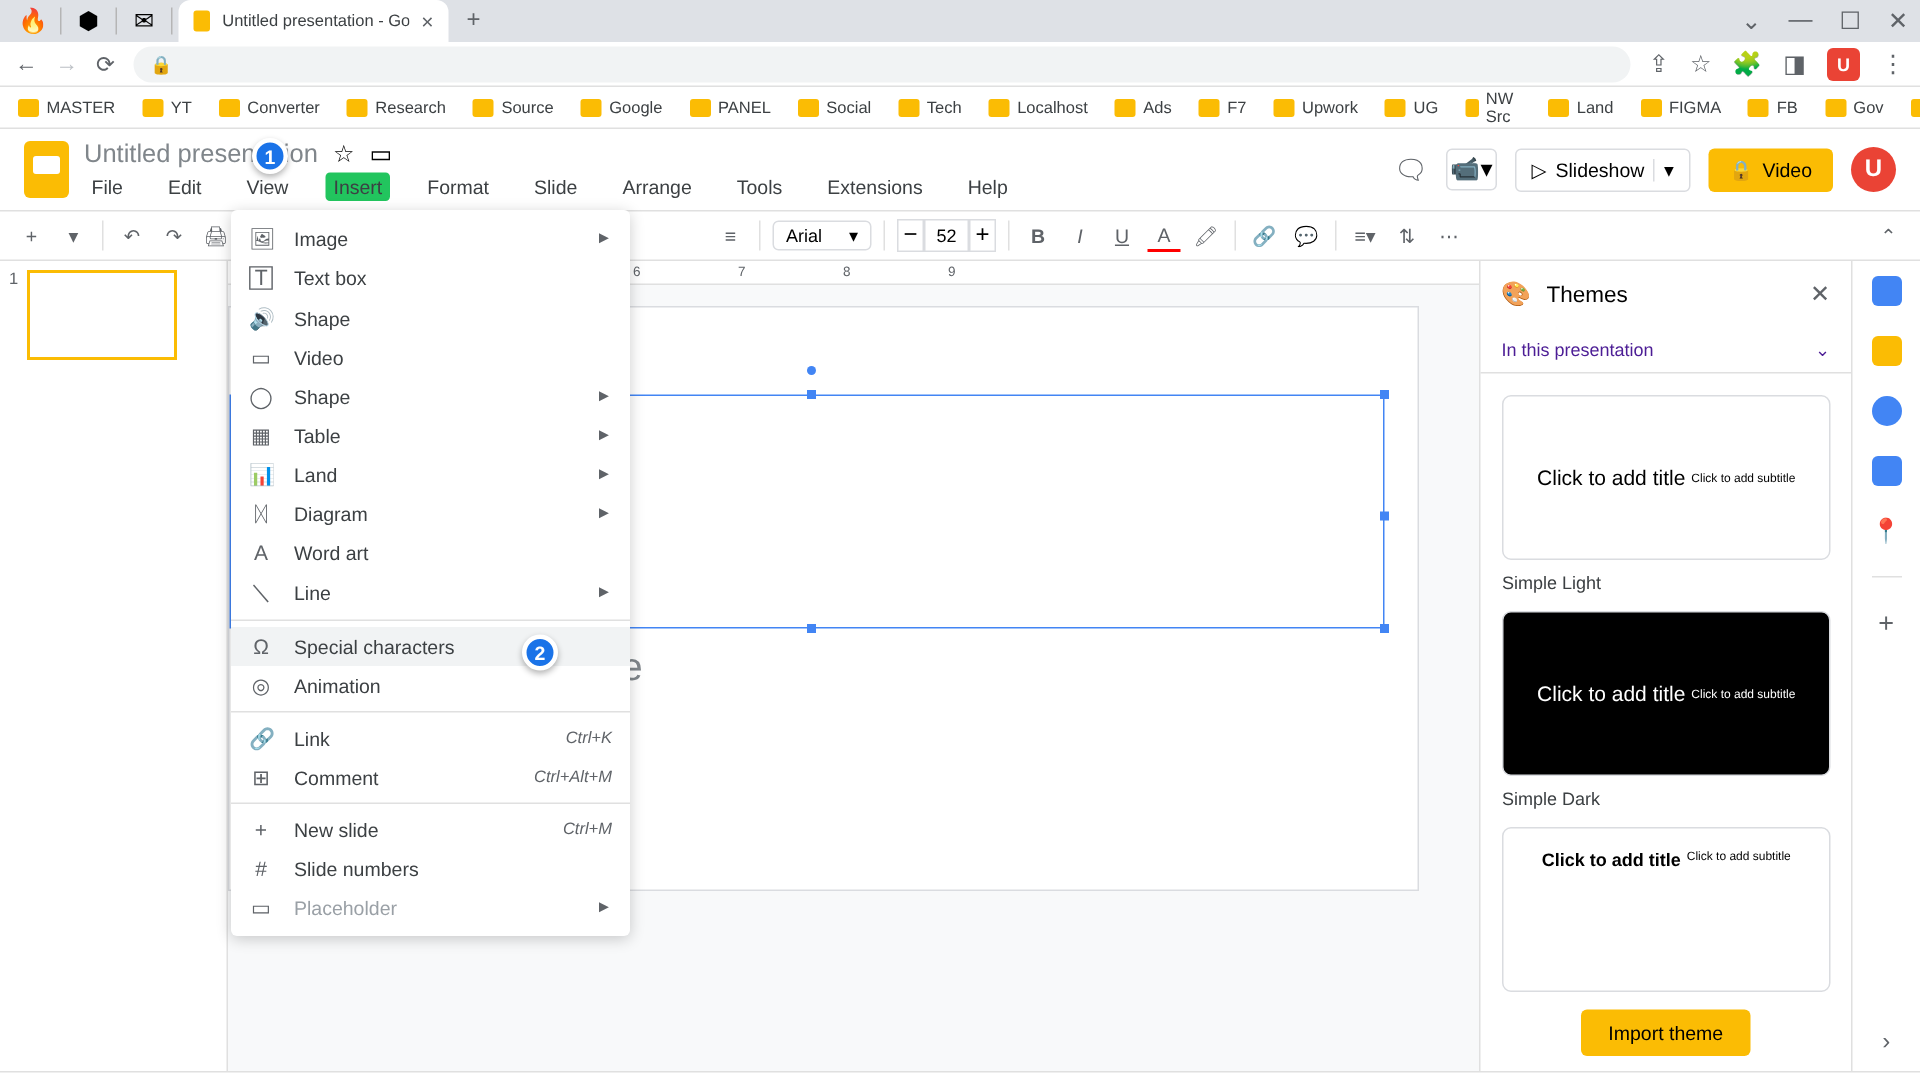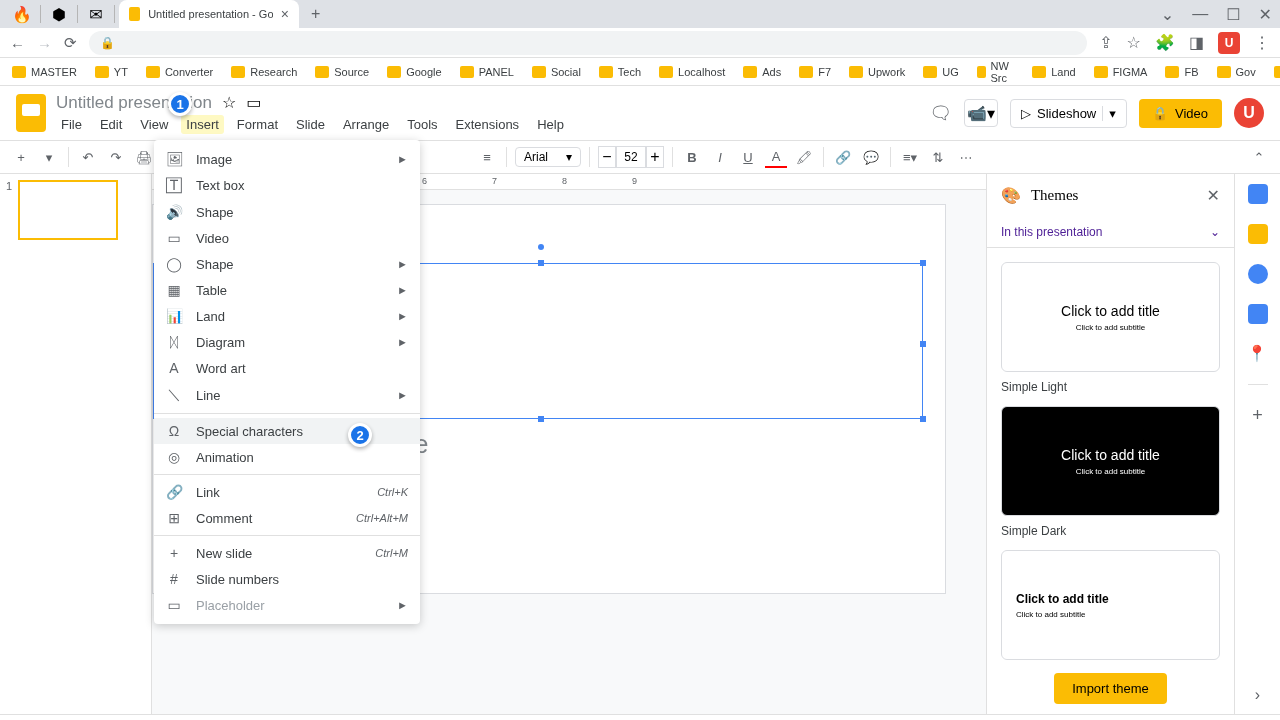--- a/index.html
+++ b/index.html
@@ -26,23 +26,23 @@
 .bm-item { display: flex; align-items: center; gap: 5px; }
 .bm-folder { width: 14px; height: 12px; background: #fbbc04; border-radius: 2px; }
 
 
 .slides-header { height: 54px; display: flex; align-items: center; padding: 0 16px; }
 .slides-logo { width: 30px; height: 38px; background: #fbbc04; border-radius: 4px; margin-right: 10px; position: relative; }
 .slides-logo::after { content: ''; position: absolute; top: 10px; left: 6px; width: 18px; height: 12px; background: #fff; border-radius: 2px; }
 .doc-info { display: flex; flex-direction: column; }
 .doc-title-row { display: flex; align-items: center; gap: 10px; }
 .doc-title { font-size: 17px; color: #80868b; }
-.menu-bar { display: flex; gap: 8px; font-size: 13px; color: #3c4043; margin-top: 2px; }
+.menu-bar { display: flex; gap: 20px; font-size: 13px; color: #3c4043; margin-top: 2px; }
 .menu-item { padding: 2px 5px; cursor: pointer; }
-.menu-item.active { background: #fef9c3; border-radius: 3px; }
+.menu-item.active { background: #22c55e; border-radius: 3px; }
 .header-right { margin-left: auto; display: flex; align-items: center; gap: 12px; }
 .meet-btn { width: 34px; height: 28px; background: #fff; border: 1px solid #dadce0; border-radius: 4px; display: flex; align-items: center; justify-content: center; }
 .slideshow-btn { display: flex; align-items: center; gap: 6px; border: 1px solid #dadce0; border-radius: 4px; padding: 6px 10px; font-size: 13px; }
 .share-btn { background: #fbbc04; border-radius: 4px; padding: 7px 14px; font-size: 13px; font-weight: 500; display: flex; align-items: center; gap: 6px; }
 .profile-btn { width: 30px; height: 30px; background: #ea4335; border-radius: 50%; color: #fff; font-weight: bold; display: flex; align-items: center; justify-content: center; }
 
 
 .toolbar { height: 34px; border-top: 1px solid #e0e0e0; border-bottom: 1px solid #e0e0e0; display: flex; align-items: center; padding: 0 10px; gap: 6px; }
 .tb-btn { width: 22px; height: 22px; display: flex; align-items: center; justify-content: center; color: #5f6368; font-size: 13px; }
 .tb-sep { width: 1px; height: 20px; background: #e0e0e0; margin: 0 2px; }
@@ -76,25 +76,25 @@
 .menu-icon { width: 16px; font-size: 14px; color: #5f6368; text-align: center; }
 .menu-label { flex: 1; }
 .menu-sub { color: #5f6368; font-size: 11px; }
 .menu-shortcut { color: #5f6368; font-size: 11px; font-style: italic; }
 .menu-div { height: 1px; background: #e0e0e0; margin: 4px 0; }
 
 
 .themes-panel { width: 248px; border-left: 1px solid #e0e0e0; display: flex; flex-direction: column; }
 .themes-hdr { display: flex; align-items: center; padding: 12px 14px; gap: 10px; }
 .palette-icon { color: #fbbc04; font-size: 16px; }
-.themes-title { font-size: 15px; flex: 1; font-family: Liberation Serif, serif; }
+.themes-title { font-size: 15px; flex: 1; }
 .themes-close { color: #5f6368; cursor: pointer; }
 .presentation-row { padding: 8px 14px; font-size: 12px; color: #4c1d95; border-bottom: 1px solid #e0e0e0; display: flex; justify-content: space-between; align-items: center; }
 .themes-list { flex: 1; overflow: auto; padding: 14px; }
-.theme-card { border: 1px solid #dadce0; border-radius: 6px; margin-bottom: 8px; height: 110px; display: flex; flex-direction: column; align-items: center; justify-content: center; gap: 4px; }
+.theme-card { border: 1px solid #dadce0; border-radius: 6px; margin-bottom: 8px; height: 110px; display: flex; align-items: center; justify-content: center; gap: 4px; }
 .theme-card.dark { background: #000; color: #fff; }
 .theme-card-title { font-size: 14px; }
 .theme-card-sub { font-size: 8px; }
 .theme-name { font-size: 12px; color: #3c4043; margin-bottom: 12px; }
 .import-btn { margin: 10px auto; background: #fbbc04; padding: 8px 18px; font-size: 13px; border-radius: 4px; width: fit-content; }
 
 
 .side-rail { width: 46px; border-left: 1px solid #e0e0e0; display: flex; flex-direction: column; align-items: center; padding-top: 10px; gap: 20px; }
 .rail-icon { width: 20px; height: 20px; border-radius: 4px; }
 

